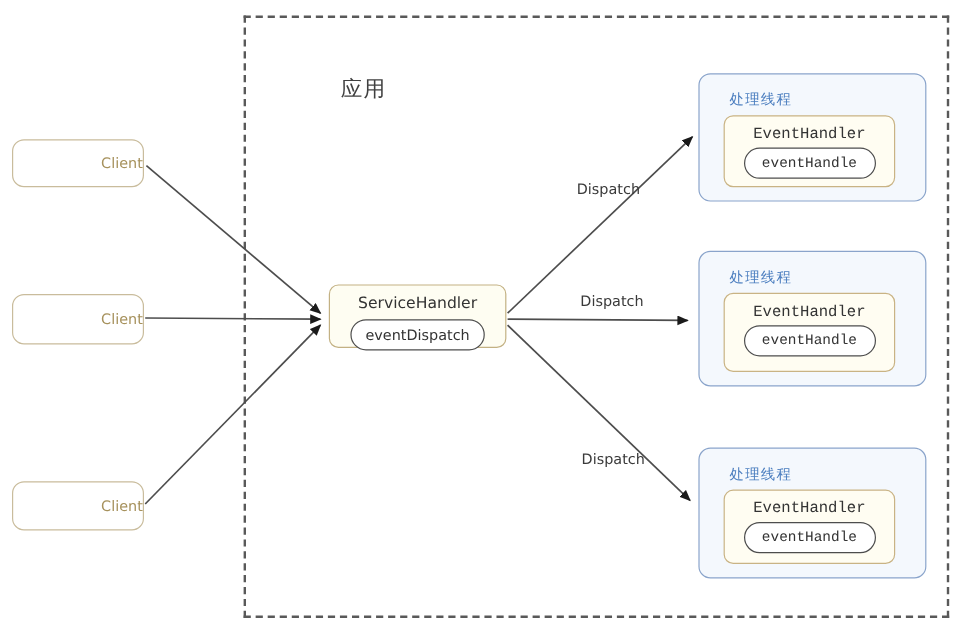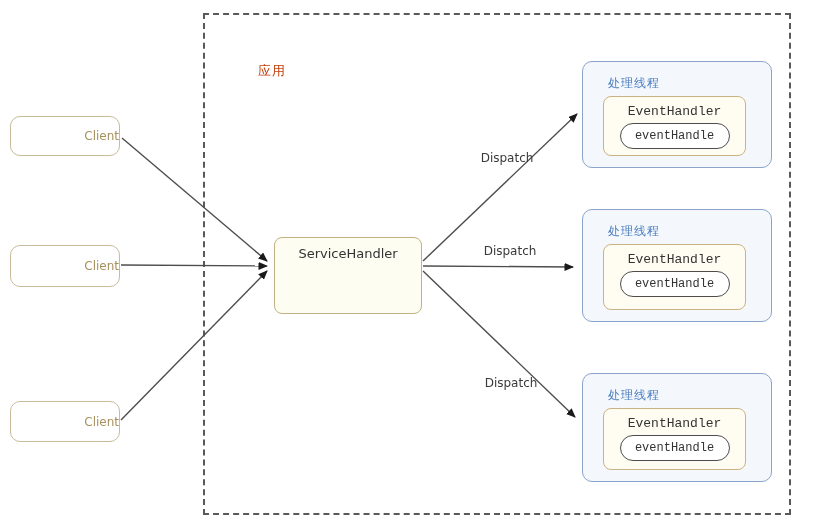--- a/index.html
+++ b/index.html
@@ -5,38 +5,38 @@
   html,body{margin:0;padding:0;background:#ffffff;}
   body{font-family:"DejaVu Sans","Liberation Sans",sans-serif;}
   #canvas{position:relative;width:813px;height:528px;background:#ffffff;overflow:hidden;}
 
   
   .app-box{
     position:absolute;left:203px;top:13px;width:588px;height:502px;
     border:2px dashed #595959;background:transparent;box-sizing:border-box;
   }
   .app-label{
-    position:absolute;left:258px;top:62px;font-size:13px;color:#c2410c;
+    position:absolute;left:284px;top:62px;font-size:18px;color:#404040;
     letter-spacing:1px;
   }
 
   
   .client{
     position:absolute;left:10px;width:110px;height:41px;
     border:1.6px solid #c9bc9c;border-radius:10px;background:#ffffff;
     display:flex;align-items:center;justify-content:flex-end;
     font-size:12px;color:#a6915c;box-sizing:border-box;
   }
   .client.c1{top:116px;height:40px;}
   .client.c2{top:245px;height:42px;}
   .client.c3{top:401px;height:41px;}
 
   
   .service{
-    position:absolute;left:274px;top:237px;width:148px;height:77px;
+    position:absolute;left:274px;top:237px;width:148px;height:53px;
     border:1.6px solid #c3b183;border-radius:8px;background:#fefdf2;
     box-sizing:border-box;text-align:center;
   }
   .service-title{font-size:13px;color:#333333;margin-top:8px;}
   .pill{
     width:112px;height:26px;margin:5px auto 0 auto;
     border:1.4px solid #4d4d4d;border-radius:13px;background:#ffffff;
     display:flex;align-items:center;justify-content:center;
     font-size:12px;color:#333333;box-sizing:border-box;
   }
@@ -103,20 +103,23 @@
   </div>
   <div class="client c2">
     <span>Client</span>
   </div>
   <div class="client c3">
     <span>Client</span>
   </div>
 
   <div class="service">
     <div class="service-title">ServiceHandler</div>
+    <div class="pill">
+      <span>eventDispatch</span>
+    </div>
   </div>
 
   <div class="dispatch d1">Dispatch</div>
   <div class="dispatch d2">Dispatch</div>
   <div class="dispatch d3">Dispatch</div>
 
   <div class="thread t1">
     <div class="thread-label">处理线程</div>
     <div class="handler">
       <div class="handler-title">EventHandler</div>

